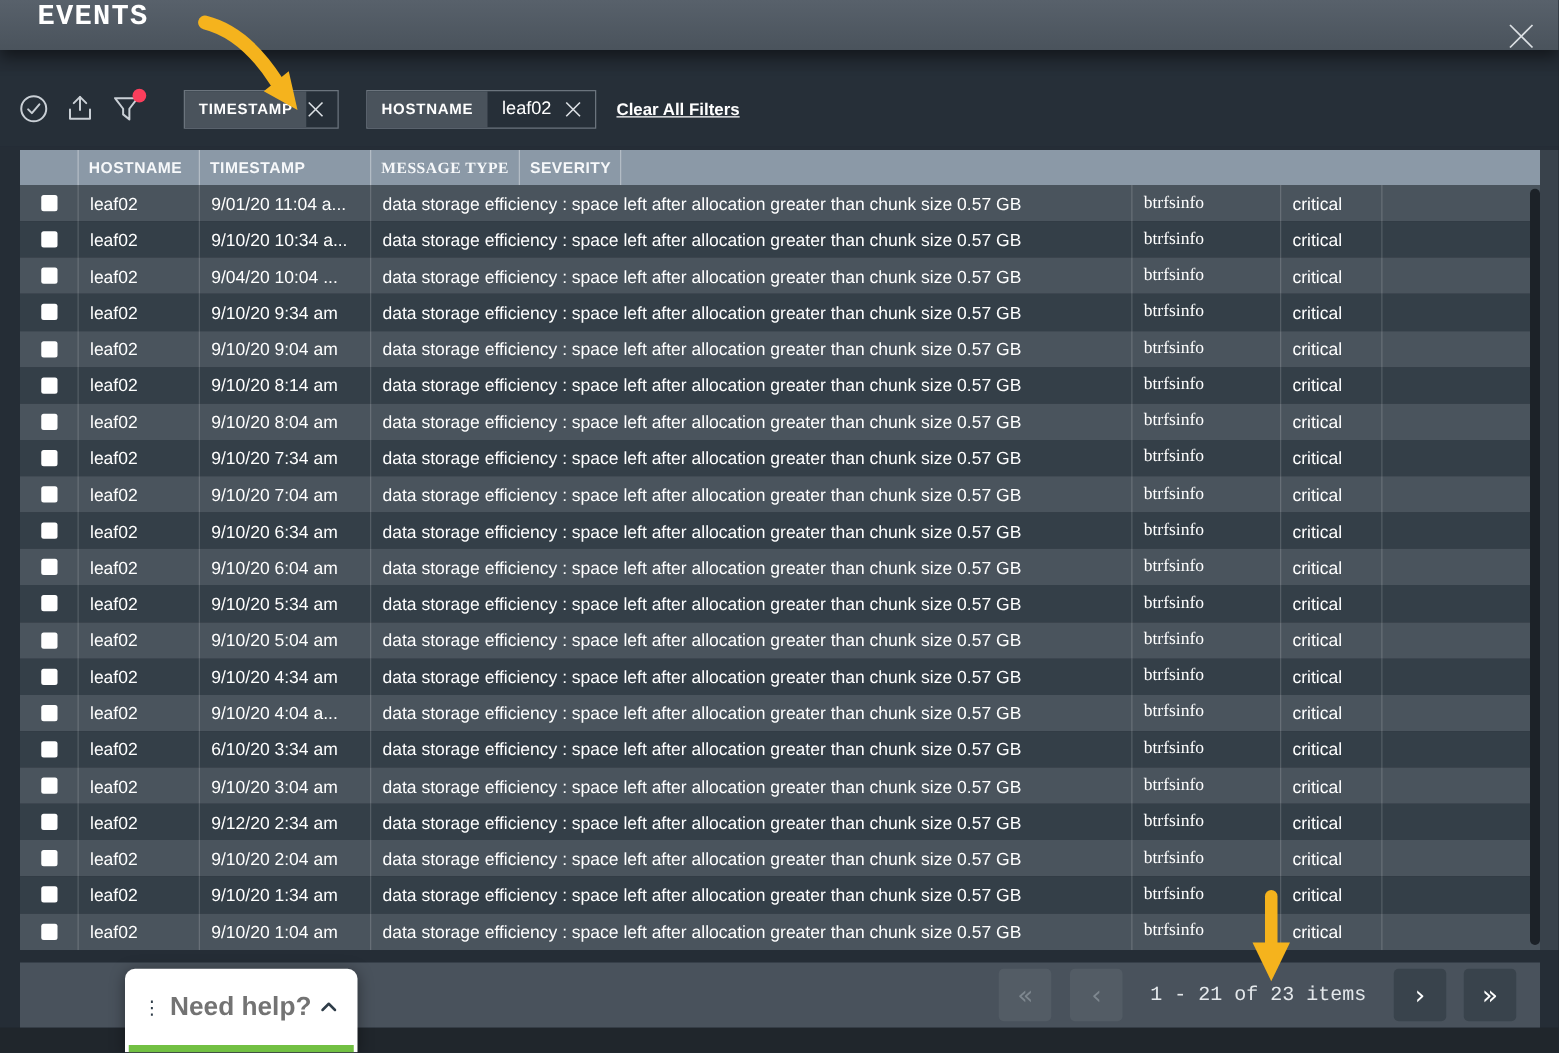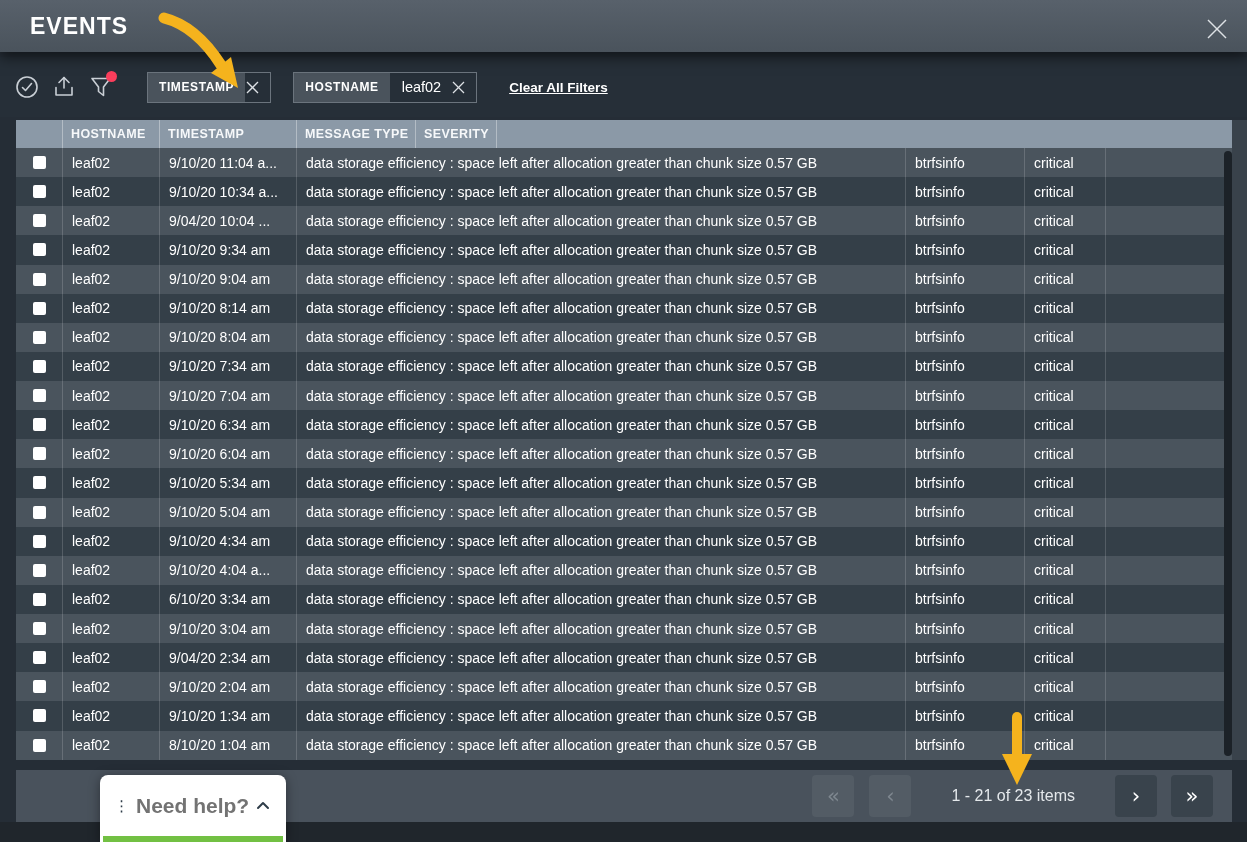--- a/index.html
+++ b/index.html
@@ -1,81 +1,81 @@
 <!DOCTYPE html>
 <html><head>
 <meta charset="utf-8">
 <style>
   * { margin:0; padding:0; box-sizing:border-box; }
   html,body { width:1247px; height:842px; background:#20262d; font-family:"Liberation Sans",sans-serif; }
   .stage { position:relative; width:1247px; height:842px; background:#252d36; overflow:hidden; }
 
   
-  .titlebar { position:absolute; left:0; top:0; width:100%; height:52px;
-    background:linear-gradient(#58616b,#4a535c); display:flex; align-items:center;
-    box-shadow:0 6px 12px rgba(0,0,0,.5); z-index:3; }
+  .titlebar { position:absolute; left:0; top:0; width:100%; height:40px;
+    background:linear-gradient(#58616b,#4a535c); display:flex; 
+    box-shadow:0 6px 12px rgba(0,0,0,.5); z-index:3;font-family:Liberation Mono, monospace; }
   .titlebar h1 { margin-left:30px; font-size:23px; font-weight:700; letter-spacing:1px; color:#ffffff; }
   .close-x { position:absolute; right:18px; top:17px; width:24px; height:24px; cursor:pointer; }
   .close-x svg { stroke:#dde1e5; stroke-width:1.4; }
 
   
   .toolbar { position:absolute; left:0; top:57px; width:100%; height:60px;
     display:flex; align-items:center; padding-left:14px; background:#262f38; z-index:2; }
   .tool-icon { width:26px; height:26px; margin-right:11px; position:relative; flex:0 0 auto; cursor:pointer; }
   .tool-icon svg { stroke:#c9cfd5; fill:none; stroke-width:1.6; stroke-linecap:round; stroke-linejoin:round; }
   .badge-dot { position:absolute; right:-3px; top:-3px; width:11px; height:11px; border-radius:50%; }
 
   .chip { display:flex; align-items:stretch; height:31px; border:1px solid #6b747d; margin-left:22px; }
   .chip-label { display:flex; align-items:center; padding:0 11px; background:#4a535c;
     color:#fff; font-size:12px; font-weight:700; letter-spacing:.6px; }
   .chip-value { display:flex; align-items:center; padding:0 10px 0 12px; color:#fff; font-size:14.5px; }
   .chip-x { display:flex; align-items:center; padding-right:10px; cursor:pointer; }
   .chip-x svg { stroke:#dde1e5; stroke-width:1.3; }
 
-  .clear-link { margin-left:32px; color:#fff; font-size:13.5px; font-weight:700;
+  .clear-link { margin-left:16px; color:#fff; font-size:13.5px; font-weight:700;
     text-decoration:underline; cursor:pointer; }
 
   
   .grid { position:absolute; left:16px; top:120px; width:1216px; z-index:1; }
   .thead { display:flex; height:28px; background:#8b99a7; }
   .th { display:flex; align-items:center; padding:0 8px; color:#f6f8fa; font-size:12.5px;
     font-weight:700; letter-spacing:.4px; border-left:1px solid rgba(255,255,255,.35);
     white-space:nowrap; overflow:hidden; cursor:pointer; }
   .th:first-child { border-left:none; }
   .tr { display:flex; height:29.14px; }
   .tr:nth-child(odd)  { background:#4a545d; }
   .tr:nth-child(even) { background:#343f48; }
   .td { display:flex; align-items:center; padding:0 9px; color:#ffffff; font-size:14px;
     font-weight:500; border-left:1px solid rgba(255,255,255,.16);
     white-space:nowrap; overflow:hidden; }
   .td:first-child { border-left:none; }
   .c-check { width:46px; justify-content:center; padding:0; }
   .c-host  { width:97px; }
   .c-time  { width:137px; }
   .c-msg   { width:609px; }
-  .c-type  { width:119px; }
+  .c-type  { width:119px;font-family:Liberation Serif, serif; }
   .c-sev   { width:81px; }
   .c-extra { flex:1; }
   .cb { width:13px; height:13px; background:#ffffff; border-radius:2px; cursor:pointer; }
 
   .scroll-gutter { position:absolute; right:0; top:120px; width:15px; height:640px; background:#39424b; }
   .scroll-thumb { position:absolute; left:1224px; top:151px; width:8px; height:605px;
     background:#1c2228; border-radius:4px; cursor:grab; z-index:2; }
 
   
   .footer { position:absolute; left:16px; top:770px; width:1216px; height:52px; background:#49525c;
     display:flex; align-items:center; justify-content:flex-end; padding-right:19px; z-index:2; }
   .pg-btn { width:42px; height:42px; border:none; border-radius:4px; font-size:21px;
     display:flex; align-items:center; justify-content:center; cursor:pointer;
     font-family:"DejaVu Sans",sans-serif; }
   .pg-btn.disabled { background:#535c65; color:#7e878f; }
   .pg-btn.enabled  { background:#39434c; color:#ffffff; }
   .pg-first { margin-right:15px; }
   .pg-prev  { margin-right:0; }
-  .pg-status { color:#e4e8eb; font-size:16px; margin:0 40px; }
+  .pg-status { color:#e4e8eb; font-size:16px; margin:0 22px;font-family:Liberation Mono, monospace; }
   .pg-next { margin-right:14px; }
 
   .bottom-strip { position:absolute; left:0; top:822px; width:100%; height:20px; background:#20262c; }
 
   
   .needhelp { position:absolute; left:100px; top:775px; width:186px; height:67px; background:#ffffff;
     border-radius:8px 8px 0 0; box-shadow:0 2px 12px rgba(0,0,0,.4); z-index:6;
     display:flex; align-items:center; padding:0 16px 6px 14px; cursor:pointer; }
   .needhelp .grip { color:#2f3d49; font-size:15px; margin-right:7px; }
   .needhelp .nh-label { color:#737373; font-size:21px; font-weight:600; flex:1; }
@@ -154,21 +154,21 @@
       <div class="th c-type">MESSAGE TYPE</div>
       <div class="th c-sev">SEVERITY</div>
       <div class="th c-extra"></div>
     </div>
     <div id="tbody">
         <div class="tr">
           <div class="td c-check">
             <span class="cb"></span>
           </div>
           <div class="td c-host">leaf02</div>
-          <div class="td c-time">9/10/20 11:04 a...</div>
+          <div class="td c-time">9/01/20 11:04 a...</div>
           <div class="td c-msg">data storage efficiency : space left after allocation greater than chunk size 0.57 GB</div>
           <div class="td c-type">btrfsinfo</div>
           <div class="td c-sev">critical</div>
           <div class="td c-extra"></div>
         </div>
         <div class="tr">
           <div class="td c-check">
             <span class="cb"></span>
           </div>
           <div class="td c-host">leaf02</div>
@@ -341,21 +341,21 @@
           <div class="td c-msg">data storage efficiency : space left after allocation greater than chunk size 0.57 GB</div>
           <div class="td c-type">btrfsinfo</div>
           <div class="td c-sev">critical</div>
           <div class="td c-extra"></div>
         </div>
         <div class="tr">
           <div class="td c-check">
             <span class="cb"></span>
           </div>
           <div class="td c-host">leaf02</div>
-          <div class="td c-time">9/04/20 2:34 am</div>
+          <div class="td c-time">9/12/20 2:34 am</div>
           <div class="td c-msg">data storage efficiency : space left after allocation greater than chunk size 0.57 GB</div>
           <div class="td c-type">btrfsinfo</div>
           <div class="td c-sev">critical</div>
           <div class="td c-extra"></div>
         </div>
         <div class="tr">
           <div class="td c-check">
             <span class="cb"></span>
           </div>
           <div class="td c-host">leaf02</div>
@@ -374,21 +374,21 @@
           <div class="td c-msg">data storage efficiency : space left after allocation greater than chunk size 0.57 GB</div>
           <div class="td c-type">btrfsinfo</div>
           <div class="td c-sev">critical</div>
           <div class="td c-extra"></div>
         </div>
         <div class="tr">
           <div class="td c-check">
             <span class="cb"></span>
           </div>
           <div class="td c-host">leaf02</div>
-          <div class="td c-time">8/10/20 1:04 am</div>
+          <div class="td c-time">9/10/20 1:04 am</div>
           <div class="td c-msg">data storage efficiency : space left after allocation greater than chunk size 0.57 GB</div>
           <div class="td c-type">btrfsinfo</div>
           <div class="td c-sev">critical</div>
           <div class="td c-extra"></div>
         </div>
       </div>
   </div>
 
   <div class="scroll-gutter"></div>
   <div class="scroll-thumb"></div>

